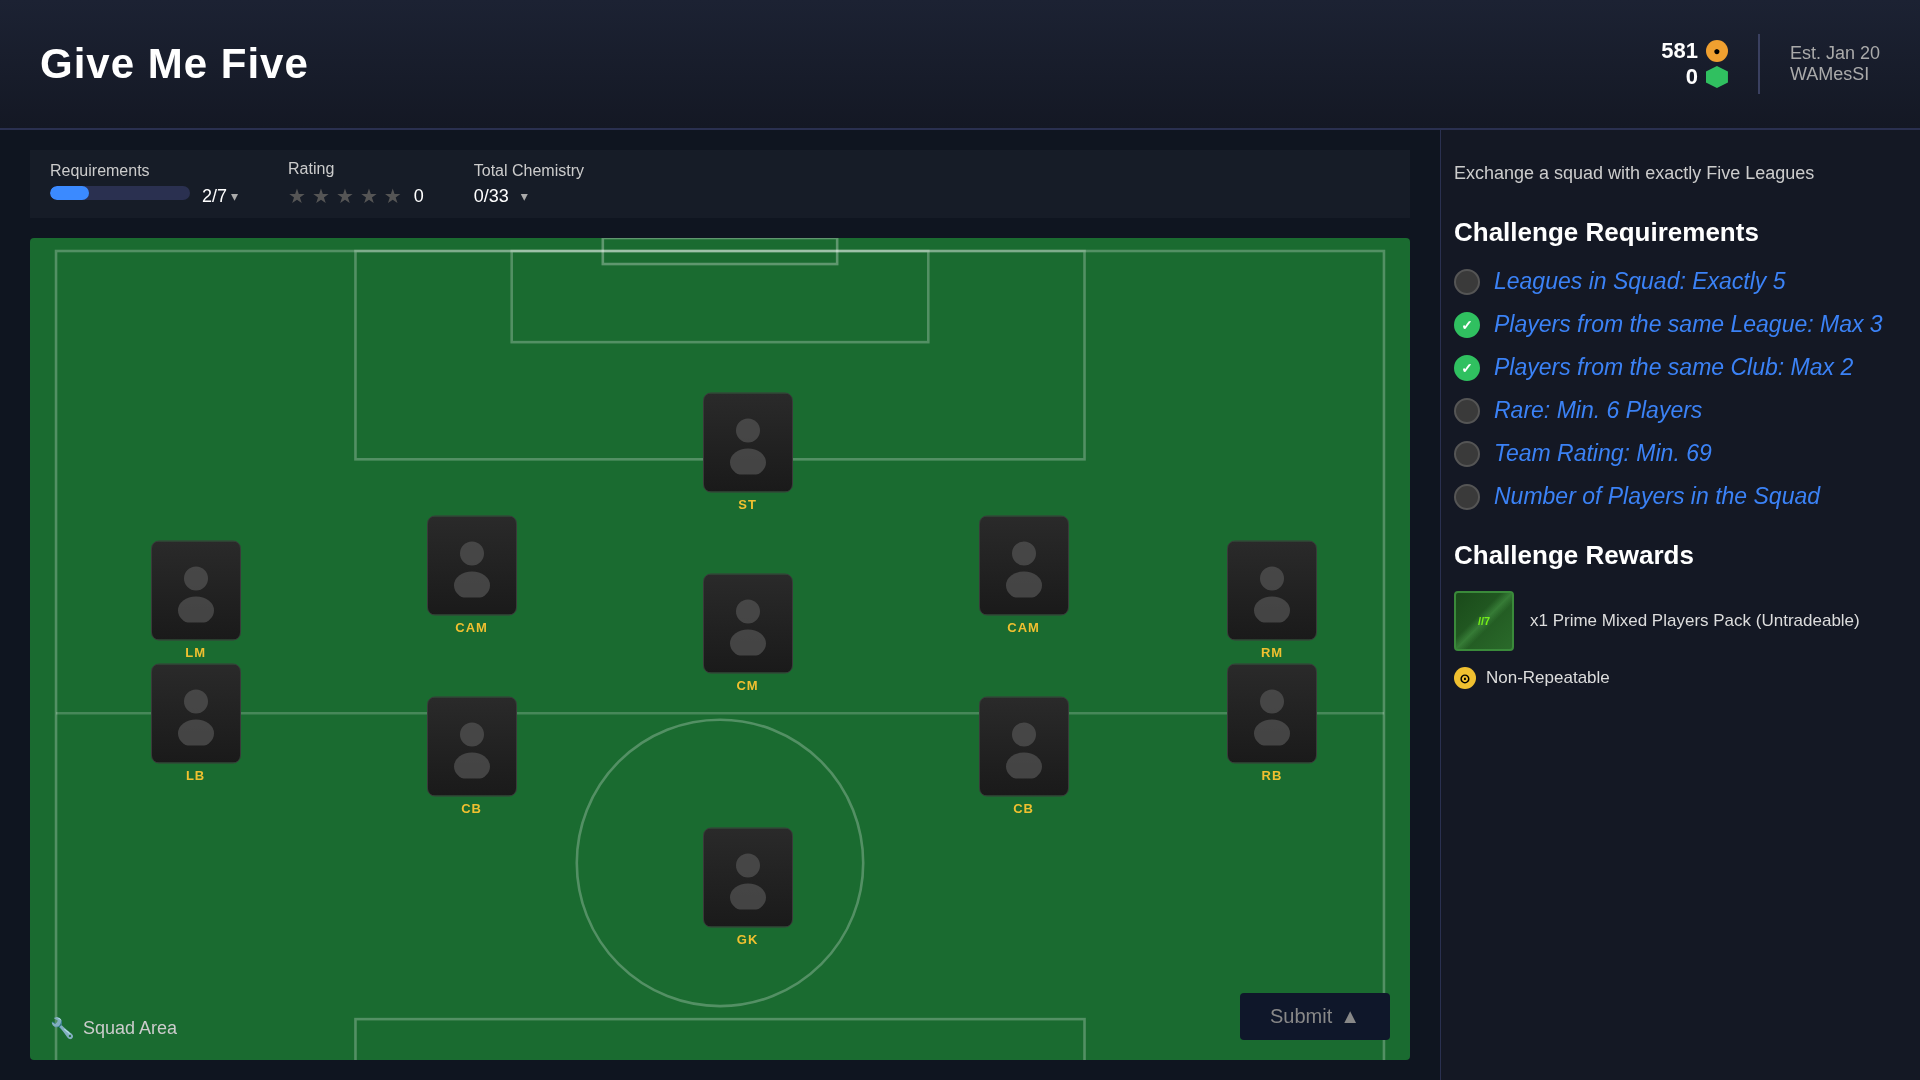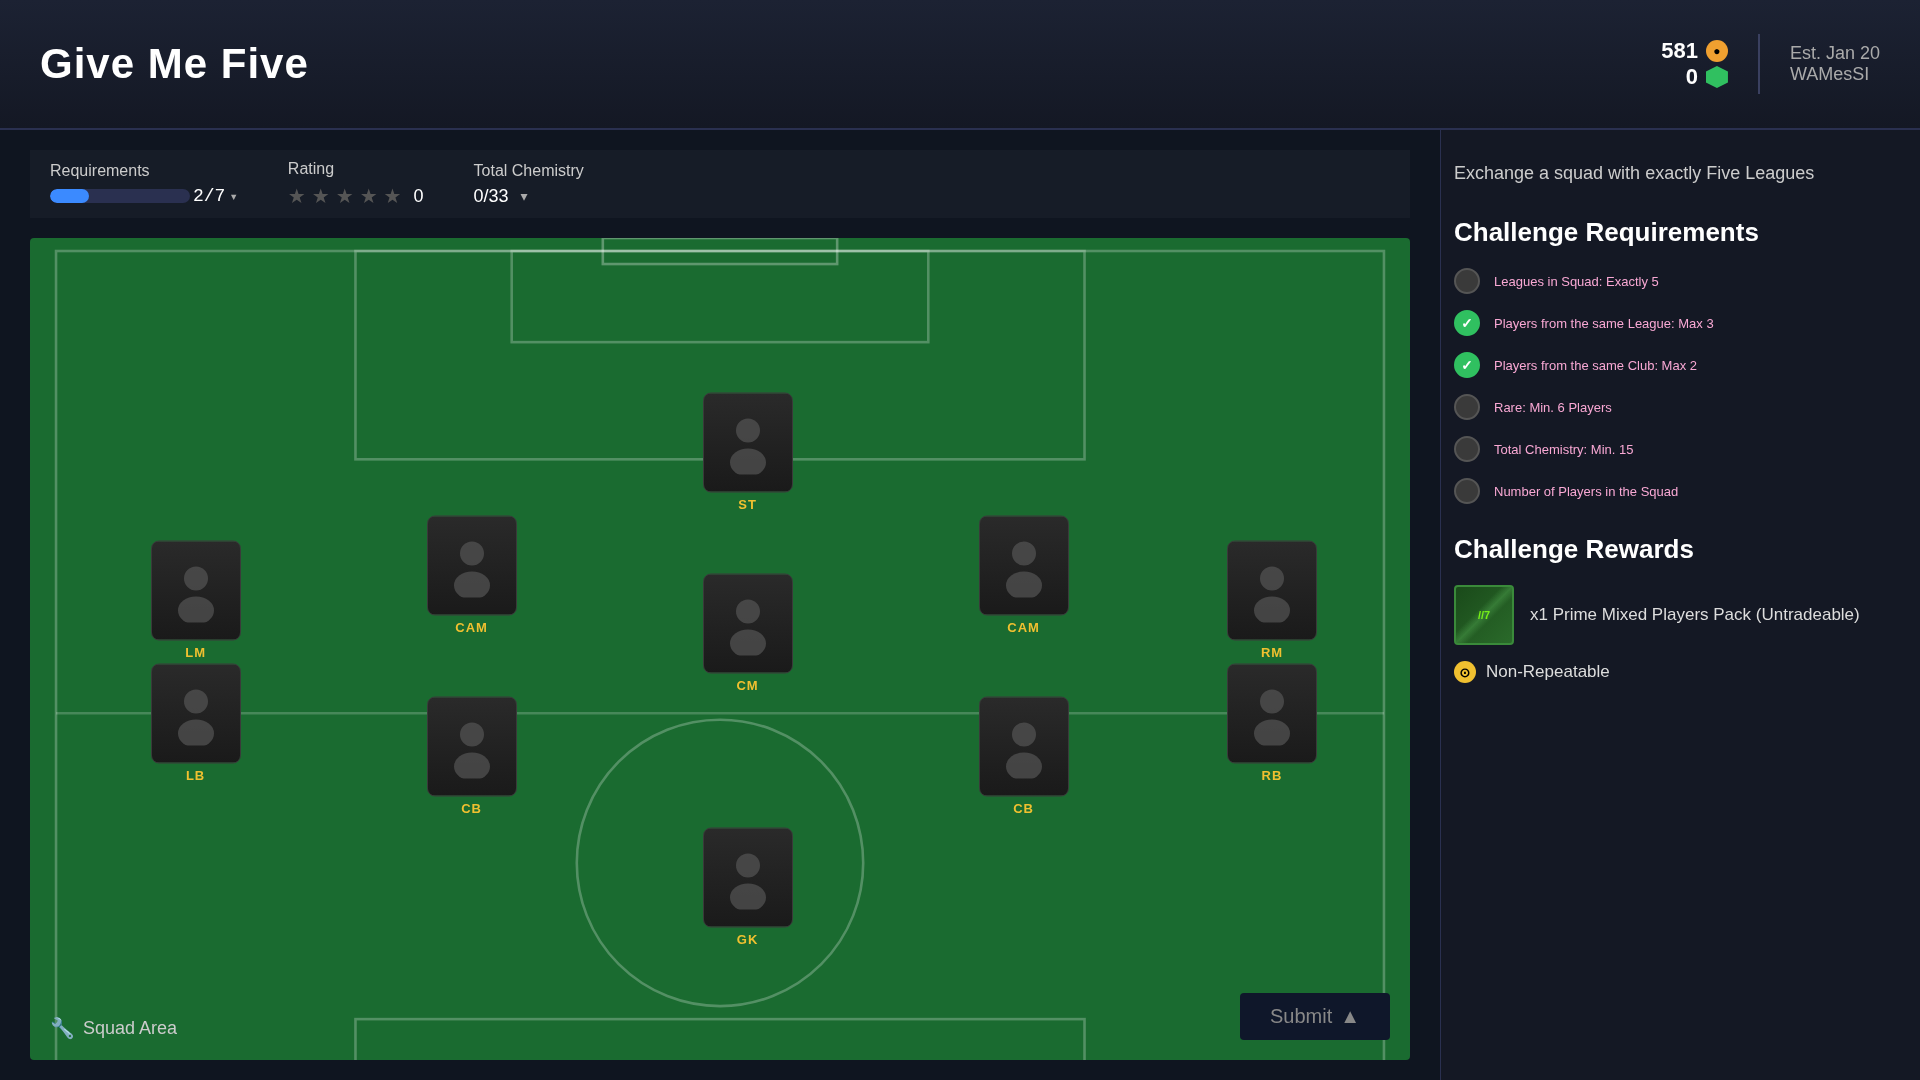--- a/index.html
+++ b/index.html
@@ -104,23 +104,21 @@
       display: flex;
       flex-direction: column;
       gap: 6px;
     }
     .req-label {
       font-size: 16px;
       color: #ccc;
     }
     .req-progress-container {
       display: flex;
-      align-items: center;
-      gap: 3px;
-      font-family: Liberation Mono, monospace;
+      gap: 12px;
     }
     .progress-bar-bg {
       width: 140px;
       height: 14px;
       background: #2a3050;
       border-radius: 7px;
       overflow: hidden;
     }
     .progress-bar-fill {
       height: 100%;
@@ -284,22 +282,23 @@
       background: #30c060;
       border-color: #30c060;
       display: flex;
       align-items: center;
       justify-content: center;
       color: #fff;
       font-size: 14px;
       font-weight: bold;
     }
     .req-text {
-      font-size: 13px;
-      color: #f9a8d4;
+      font-size: 23px;
+      color: #3b82f6;
+      font-style: italic;
     }
 
     
     .rewards-section {
       margin-top: 30px;
     }
     .reward-item {
       display: flex;
       align-items: center;
       gap: 16px;
@@ -580,21 +579,21 @@
     <div class="requirement-item">
       <div class="req-circle met">✓</div>
       <span class="req-text">Players from the same Club: Max 2</span>
     </div>
     <div class="requirement-item">
       <div class="req-circle"></div>
       <span class="req-text">Rare: Min. 6 Players</span>
     </div>
     <div class="requirement-item">
       <div class="req-circle"></div>
-      <span class="req-text">Total Chemistry: Min. 15</span>
+      <span class="req-text">Team Rating: Min. 69</span>
     </div>
     <div class="requirement-item">
       <div class="req-circle"></div>
       <span class="req-text">Number of Players in the Squad</span>
     </div>
 
     <div class="rewards-section">
       <h2 class="section-title">Challenge Rewards</h2>
       <div class="reward-item">
         <div class="reward-pack-icon">

